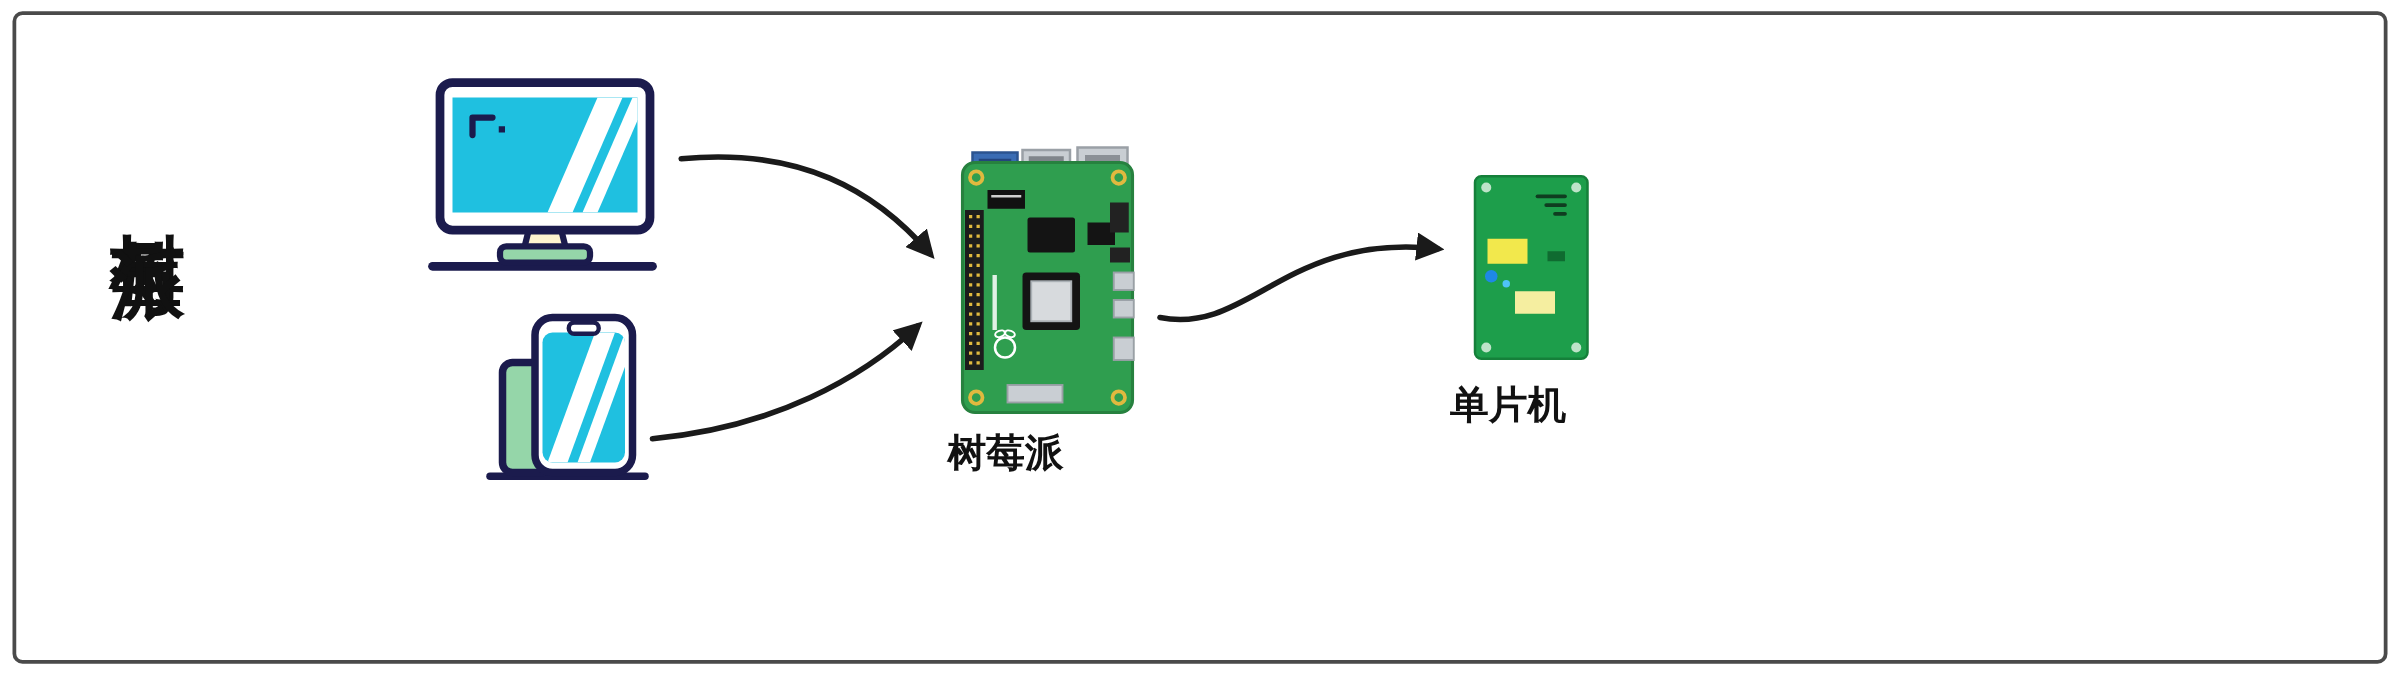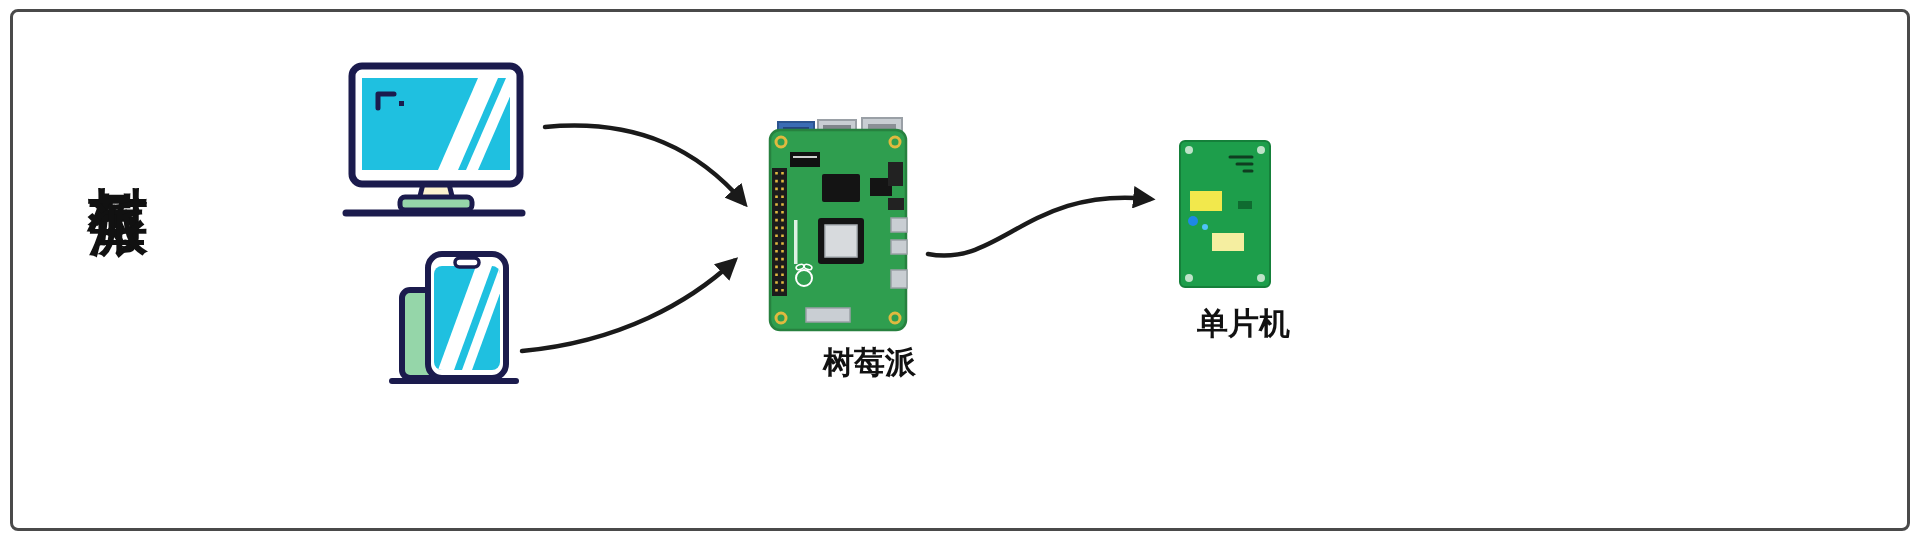--- a/index.html
+++ b/index.html
@@ -42,21 +42,21 @@
   }
   .gfx{position:absolute;left:0;top:0;width:1920px;height:540px;}
   .side-label{
     position:absolute;left:88px;top:138px;
     writing-mode:vertical-rl;text-orientation:upright;
     font-size:60px;font-weight:800;color:var(--label-color);
     letter-spacing:5px;line-height:1;
   }
   .node-label{
     position:absolute;color:var(--label-color);
-    font-size:31px;font-weight:700;text-align:right;
+    font-size:31px;font-weight:700;text-align:left;
   }
   .pi-label{left:758px;top:342px;width:158px;}
   .mcu-label{left:1160px;top:303px;width:130px;}
 </style>
 </head>
 <body>
 
 <div class="canvas">
 
   <div class="frame"></div>

